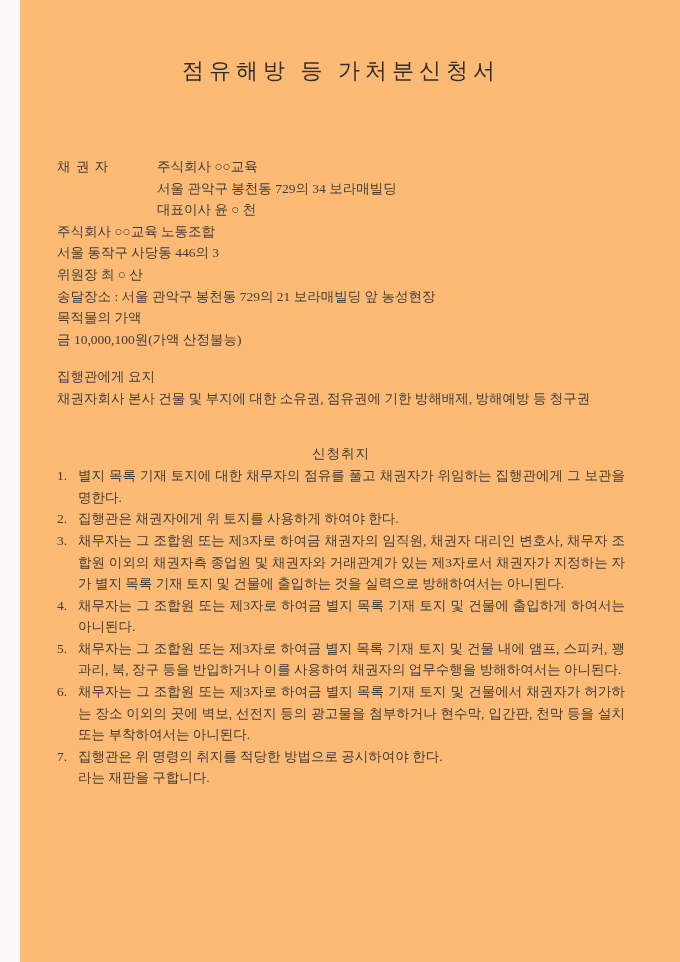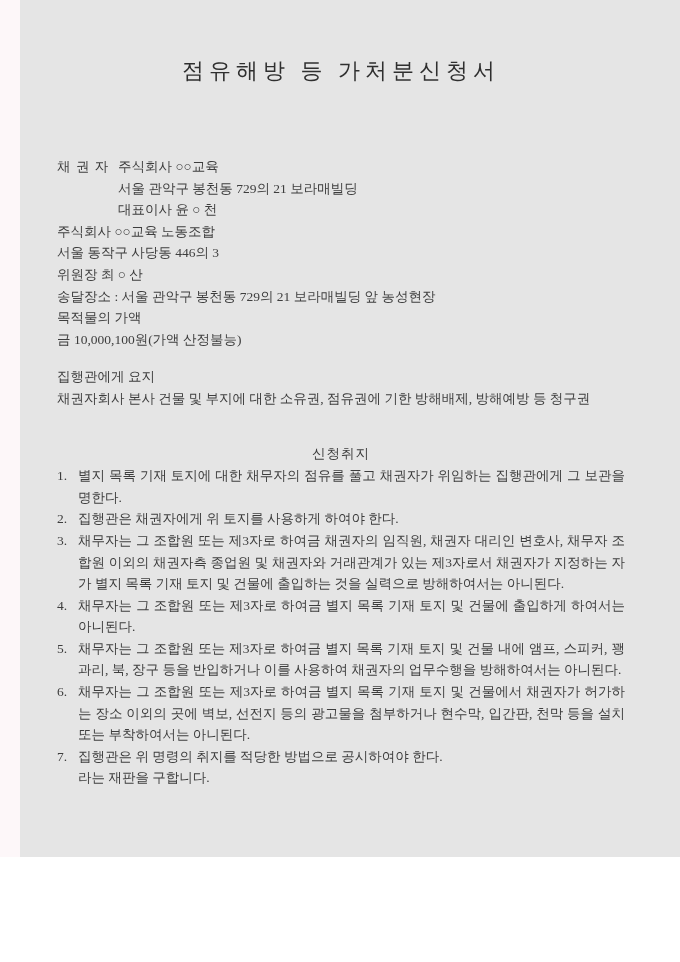--- a/index.html
+++ b/index.html
@@ -3,22 +3,22 @@
 <meta charset="utf-8">
 <style>
   html, body {
     margin: 0;
     padding: 0;
     background: #ffffff;
   }
   .page {
     position: relative;
     width: 680px;
-    height: 857px;
-    background: #e5e5e5;
+    height: 962px;
+    background: #fdba74;
     font-family: "Liberation Serif", "DejaVu Serif", serif;
     color: #3d3d3d;
     font-size: 13.5px;
     line-height: 21.6px;
     overflow: hidden;
   }
   .edge-strip {
     position: absolute;
     left: 0;
     top: 0;
@@ -41,20 +41,21 @@
     text-align: center;
     color: #2f2f2f;
     white-space: nowrap;
   }
   .parties {
     margin-top: 70px;
   }
   .party {
     display: flex;
     flex-direction: row;
+    gap: 39px;
   }
   .party-label {
     flex: 0 0 61px;
     letter-spacing: 1px;
     white-space: nowrap;
   }
   .party-lines {
     flex: 1 1 auto;
   }
   .section {
@@ -102,21 +103,21 @@
   <div class="content">
 
     <h1 class="title">점유해방 등 가처분신청서</h1>
 
     <div class="parties">
 
       <div class="party">
         <span class="party-label">채 권 자</span>
         <div class="party-lines">
           <div>주식회사 ○○교육</div>
-          <div>서울 관악구 봉천동 729의 21 보라매빌딩</div>
+          <div>서울 관악구 봉천동 729의 34 보라매빌딩</div>
           <div>대표이사 윤 ○ 천</div>
         </div>
       </div>
 
       <div class="party">
         <div class="party-lines">
           <div>주식회사 ○○교육 노동조합</div>
           <div>서울 동작구 사당동 446의 3</div>
           <div>위원장 최 ○ 산</div>
           <div>송달장소 : 서울 관악구 봉천동 729의 21 보라매빌딩 앞 농성현장</div>

